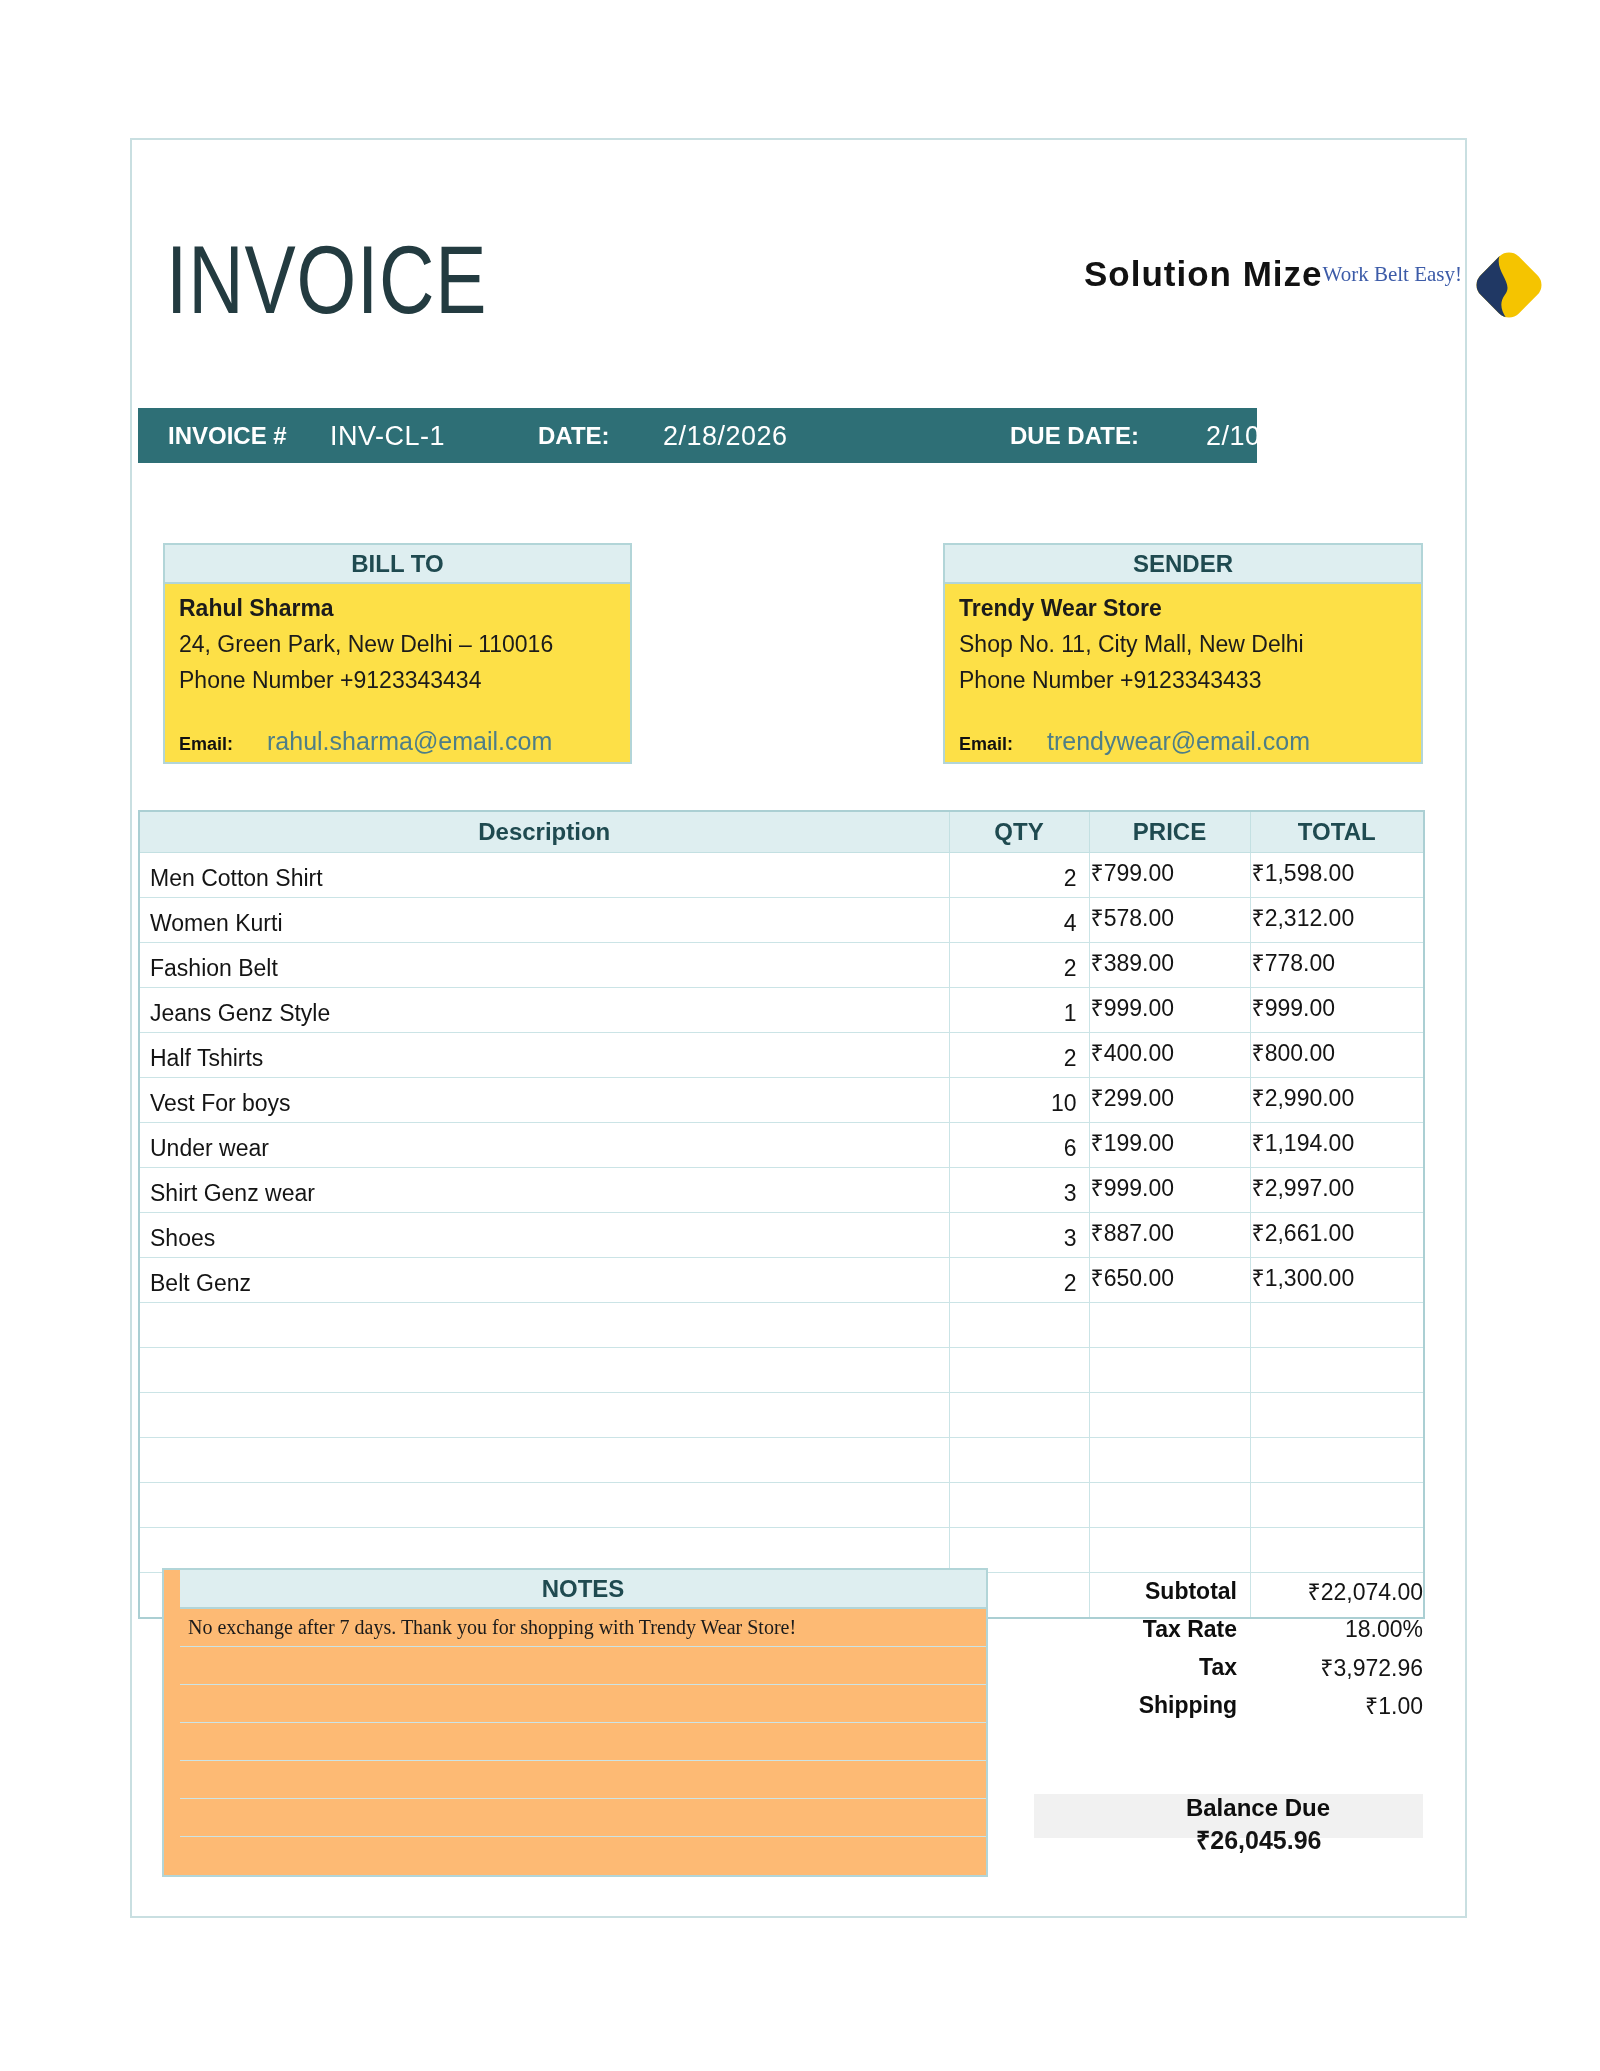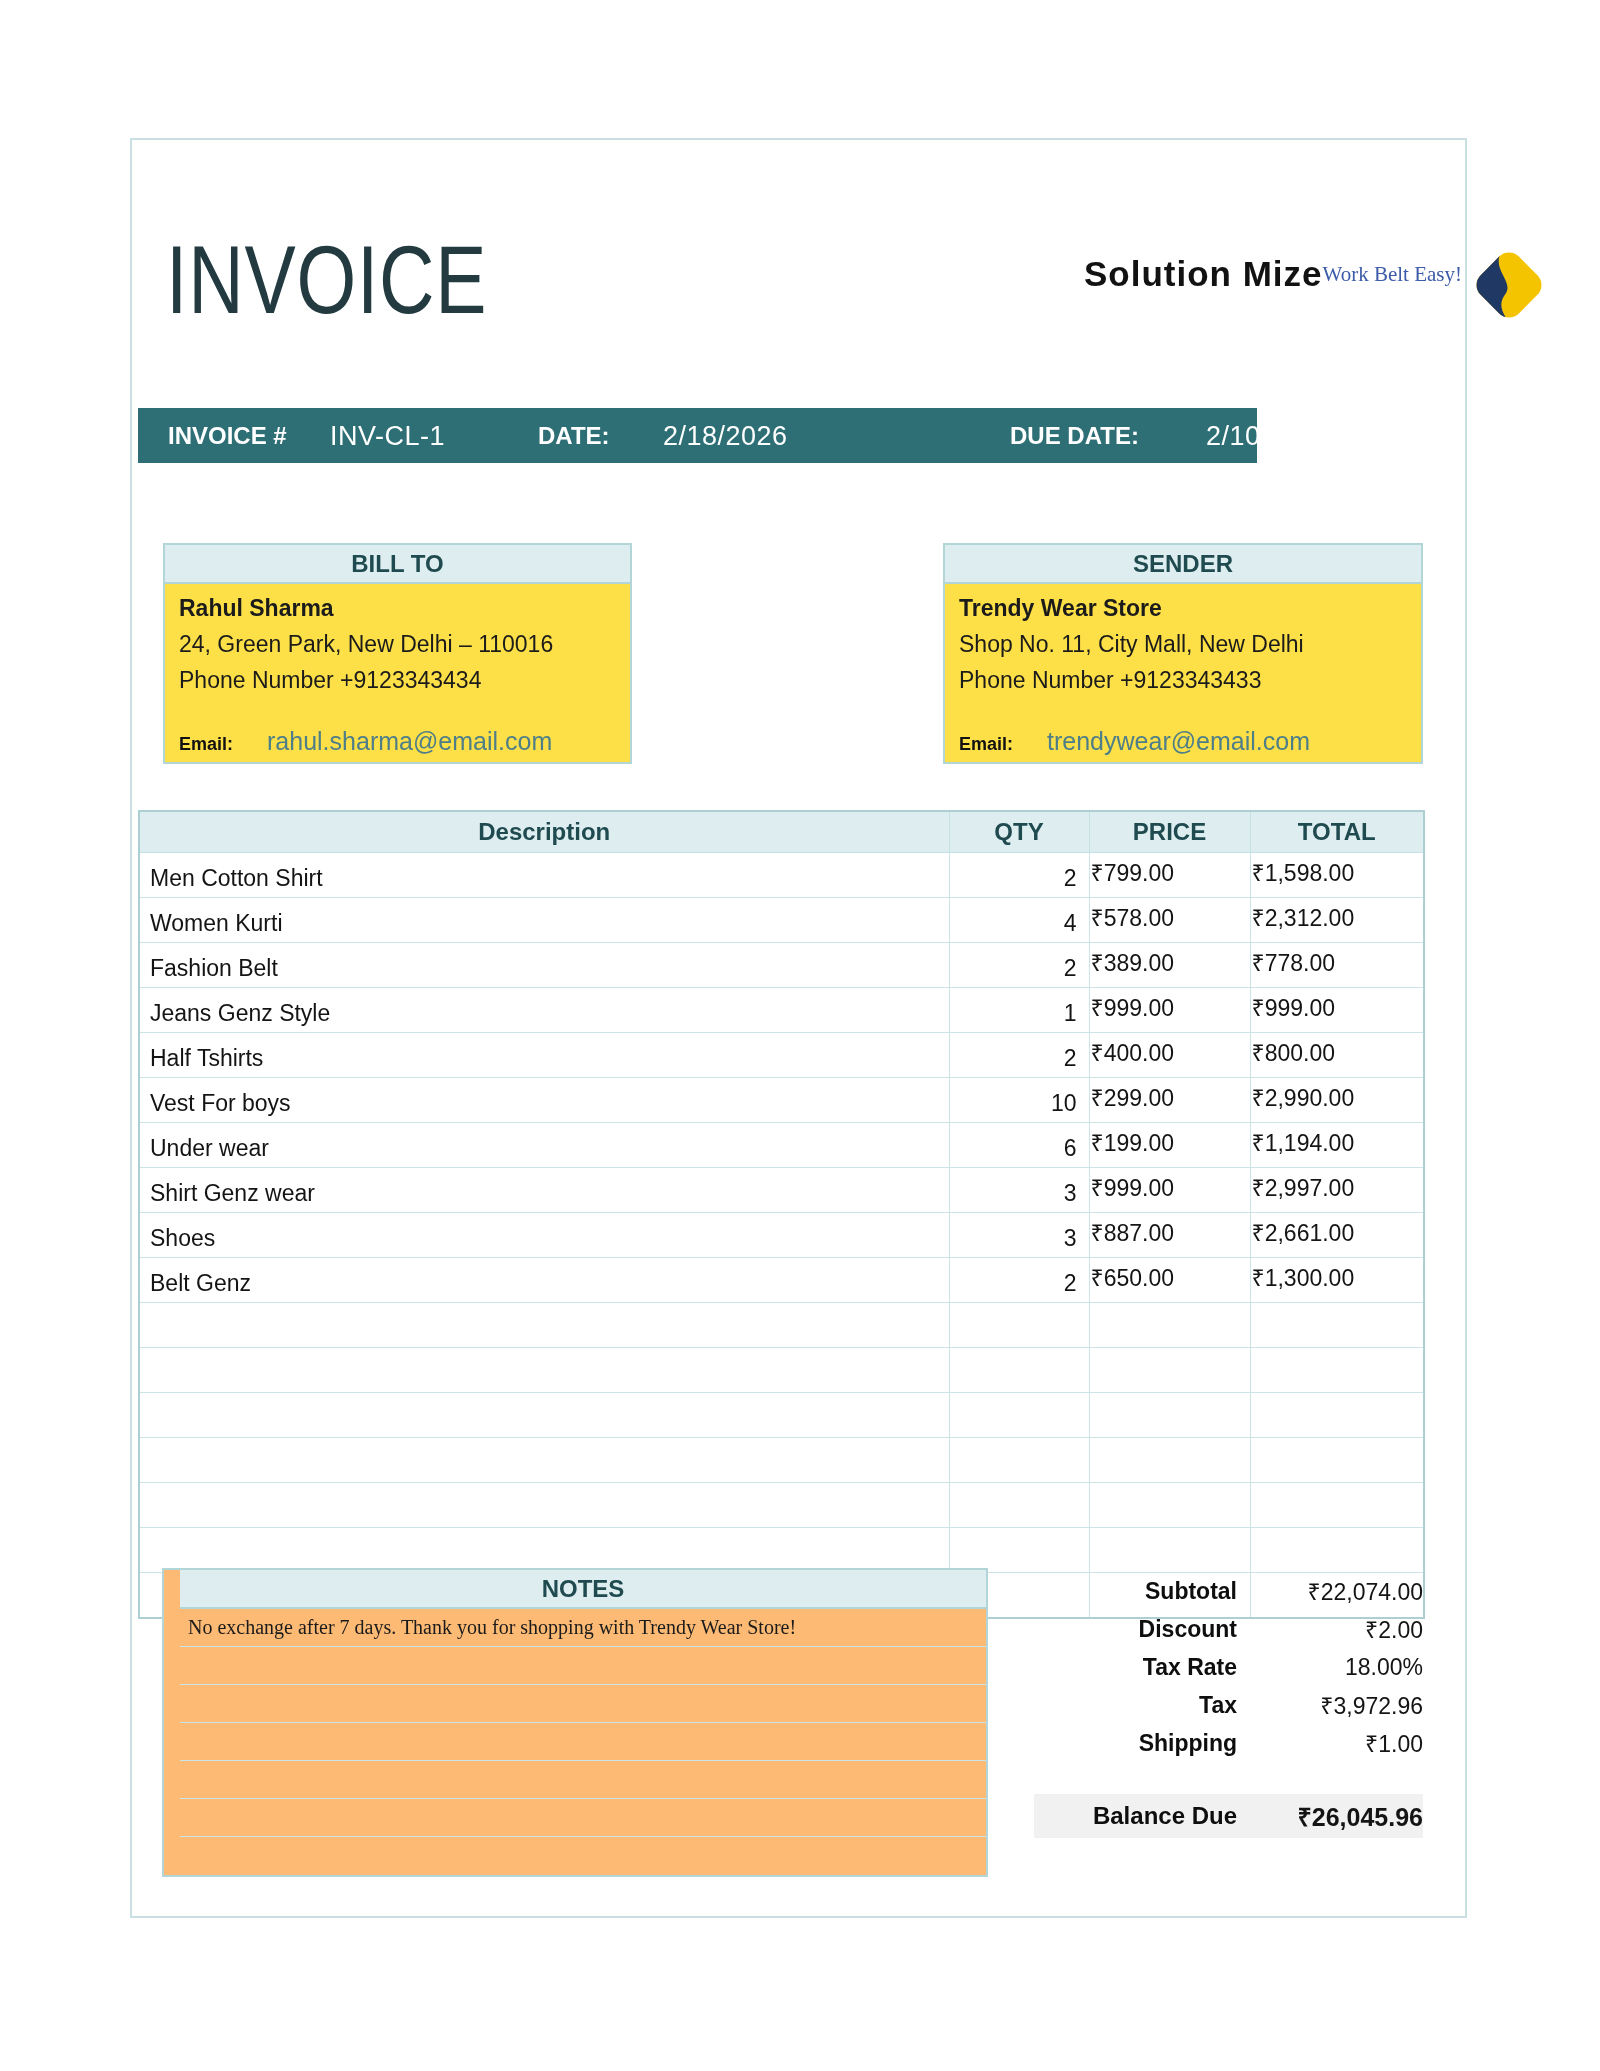--- a/index.html
+++ b/index.html
@@ -80,21 +80,21 @@
     font-size:20px;display:flex;align-items:center;padding:0 8px;white-space:nowrap;font-family:Liberation Serif, serif;
   }
   .note-line:last-child{border-bottom:none;}
   
   .totals{position:absolute;left:1030px;top:1572px;width:393px;}
   .trow{display:flex;height:38px;align-items:center;}
   .tlabel{font-weight:bold;font-size:23px;color:#0e0e0e;width:207px;text-align:right;}
   .tvalue{font-size:23px;color:#141414;width:186px;text-align:right;}
   .balance{
     position:absolute;left:1034px;top:1794px;width:389px;height:44px;
-    background:#f1f1f1;display:flex;align-items:center;
+    background:#f1f1f1;display:flex;align-items:center;flex-direction:column;
   }
   .balance .tlabel{width:203px;font-size:24px;}
   .balance .tvalue{width:186px;font-weight:bold;font-size:25px;}
 </style>
 </head>
 <body>
 
 <div class="page-border"></div>
 
 <div class="invoice-title">INVOICE</div>
@@ -283,24 +283,20 @@
   <div class="note-line"></div>
   <div class="note-line"></div>
 </div>
 
 <div class="totals">
   <div class="trow">
     <div class="tlabel">Subtotal</div>
     <div class="tvalue">₹22,074.00</div>
   </div>
   <div class="trow">
-    <div class="tlabel">Discount</div>
-    <div class="tvalue">₹2.00</div>
-  </div>
-  <div class="trow">
     <div class="tlabel">Tax Rate</div>
     <div class="tvalue">18.00%</div>
   </div>
   <div class="trow">
     <div class="tlabel">Tax</div>
     <div class="tvalue">₹3,972.96</div>
   </div>
   <div class="trow">
     <div class="tlabel">Shipping</div>
     <div class="tvalue">₹1.00</div>

